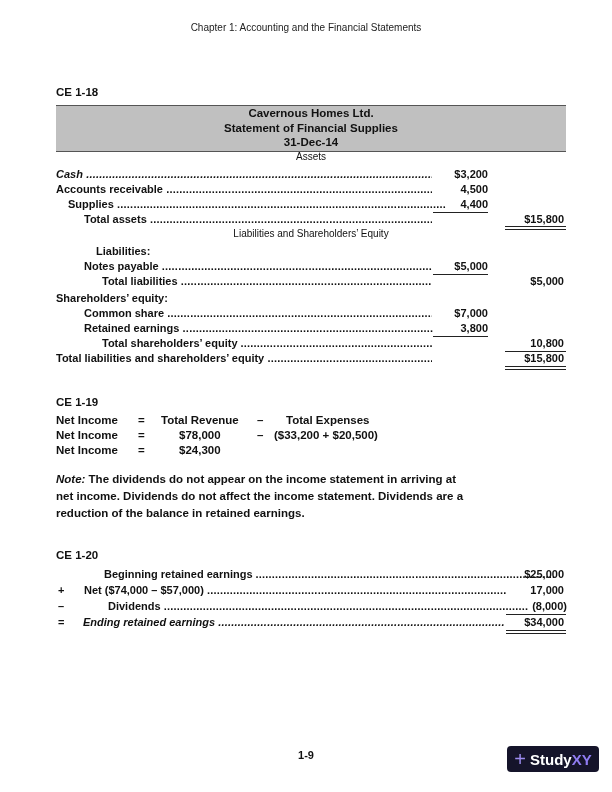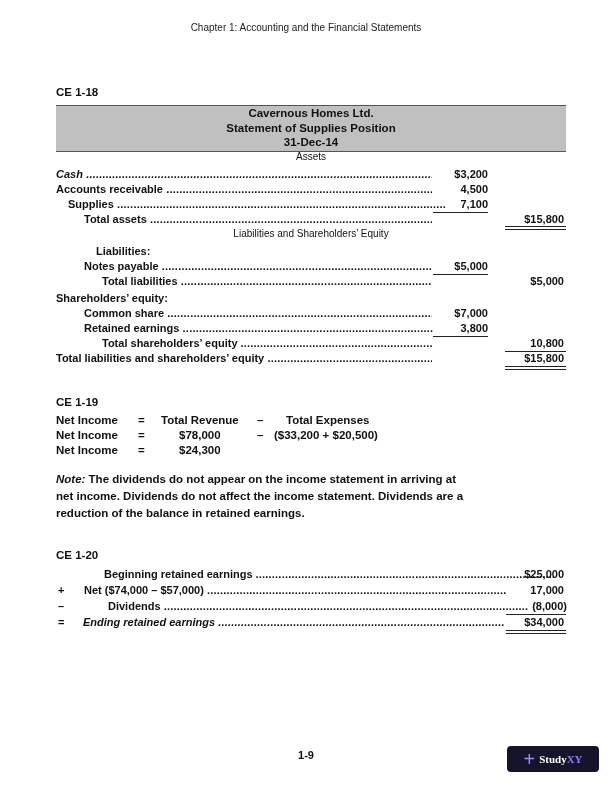--- a/index.html
+++ b/index.html
@@ -18,49 +18,49 @@
   .center { left:56px; width:510px; text-align:center; font-size:10px; font-weight:normal; }
   .uline { position:absolute; height:0; border-top:1px solid #222; }
   .dline { position:absolute; height:2px; border-top:1px solid #222; border-bottom:1px solid #222; }
   .eq { position:absolute; font-size:11.5px; font-weight:bold; white-space:nowrap; }
   .note { left:56px; width:420px; font-size:11.5px; font-weight:bold; line-height:17px; }
   .note em { font-style:italic; }
   .page-num { top:749px; left:0; width:612px; text-align:center; font-size:11px; font-weight:bold; }
   .badge { left:507px; top:746px; width:92px; height:26px; background:#15142a; border-radius:4px;
            display:flex; align-items:center; justify-content:center; gap:4px; }
   .badge .plus { color:#9d8cf0; font-size:20px; line-height:20px; font-weight:300; }
-  .badge .brand { color:#ffffff; font-size:11px; font-weight:bold; font-family:Liberation Serif, serif; }
+  .badge .brand { color:#ffffff; font-size:15px; font-weight:bold; font-family:Liberation Sans, sans-serif; }
   .badge .brand .xy { color:#8f7cf2; }
 </style>
 </head>
 <body>
 
 <div class="abs hdr">Chapter 1: Accounting and the Financial Statements</div>
 
 <div class="abs sec-title" style="left:56px;top:86px;">CE 1-18</div>
 
 <div class="abs band">
   <div>Cavernous Homes Ltd.</div>
-  <div>Statement of Supplies Position</div>
+  <div>Statement of Financial Supplies</div>
   <div>31-Dec-14</div>
 </div>
 
 <div class="abs center" style="top:151px;">Assets</div>
 
 <div class="row" style="left:56px;top:166px;width:510px;">
   <span class="lbl" style="left:0;width:376px;font-style:italic;">Cash</span>
   <span class="amt" style="left:380px;width:52px;">$3,200</span>
 </div>
 <div class="row" style="left:56px;top:181px;width:510px;">
   <span class="lbl" style="left:0;width:376px;">Accounts receivable</span>
   <span class="amt" style="left:380px;width:52px;">4,500</span>
 </div>
 <div class="row" style="left:56px;top:196px;width:510px;">
   <span class="lbl" style="left:12px;width:378px;">Supplies</span>
-  <span class="amt" style="left:380px;width:52px;">7,100</span>
+  <span class="amt" style="left:380px;width:52px;">4,400</span>
 </div>
 <div class="uline" style="left:433px;top:212px;width:55px;"></div>
 <div class="row" style="left:56px;top:211px;width:510px;">
   <span class="lbl" style="left:28px;width:348px;">Total assets</span>
   <span class="amt" style="left:440px;width:68px;">$15,800</span>
 </div>
 <div class="dline" style="left:505px;top:226px;width:61px;"></div>
 
 <div class="abs center" style="top:228px;">Liabilities and Shareholders’ Equity</div>
 

